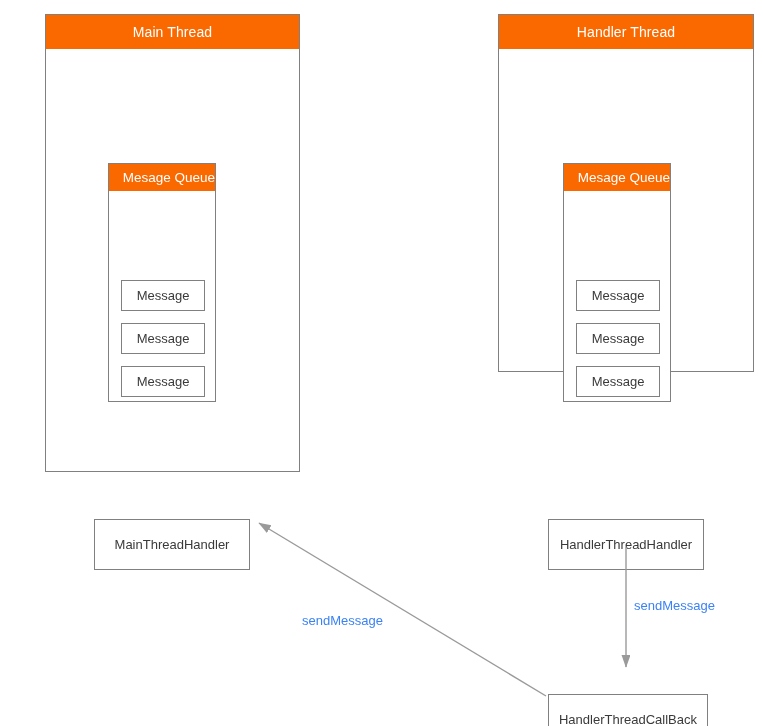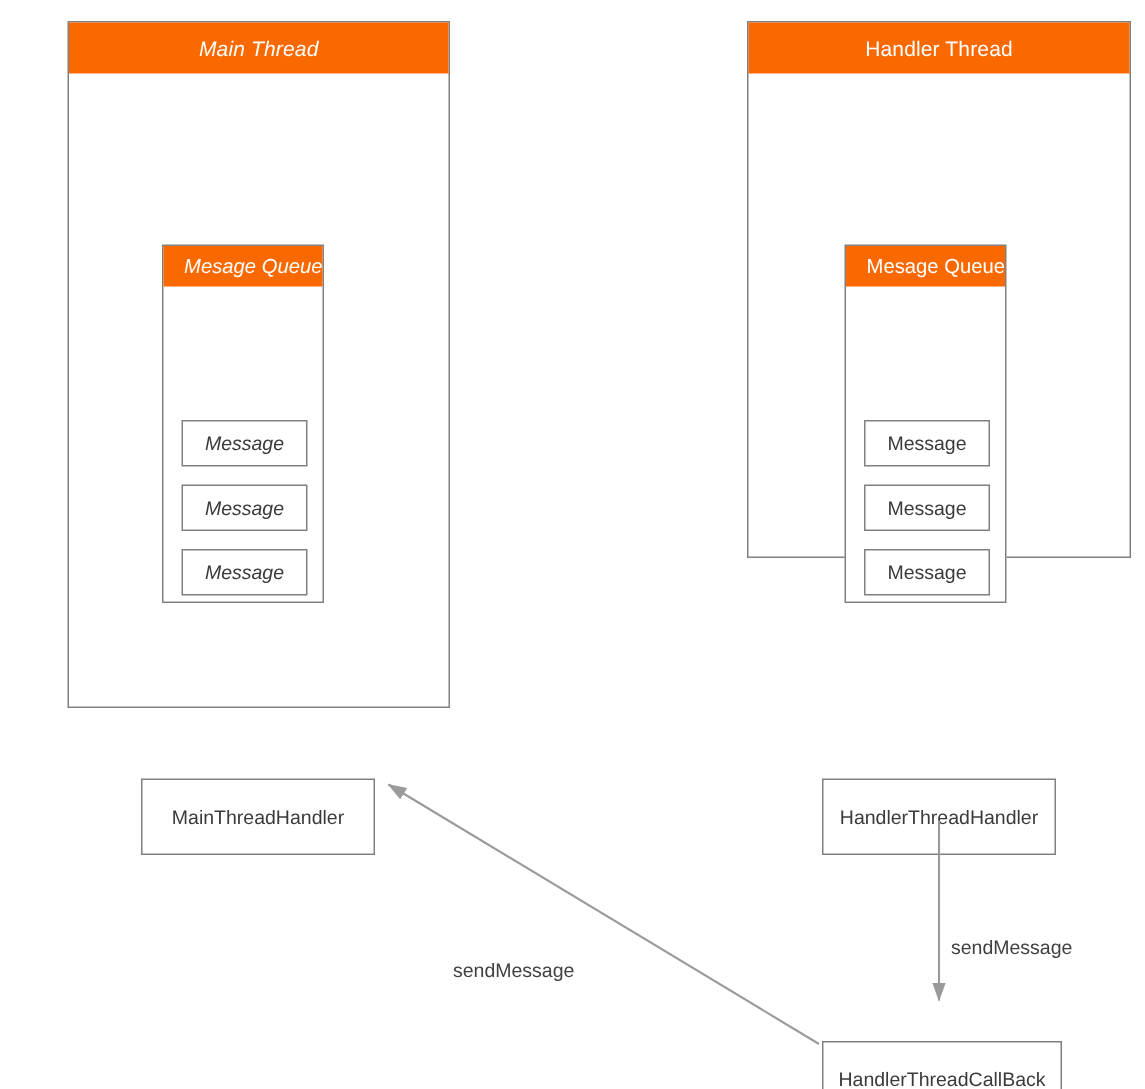--- a/index.html
+++ b/index.html
@@ -91,40 +91,39 @@
     align-items: center;
     justify-content: center;
     text-align: center;
     margin-top: 24px;
   }
 
   
   .edge-label {
     position: absolute;
     font-size: 13px;
-    color: #404040;
+    color: #3b82f6;
     white-space: nowrap;
-    margin-top: 26px;
   }
 
   svg.connectors {
     position: absolute;
     left: 0; top: 0;
     width: 763px;
     height: 726px;
     overflow: visible;
     pointer-events: none;
   }
 </style>
 </head>
 <body>
 
 <div id="stage">
 
-  <div class="thread-column" style="left:45px; top:14px; width:255px; height:458px;font-style:italic;">
+  <div class="thread-column" style="left:45px; top:14px; width:255px; height:458px;">
     <div class="thread-header">Main Thread</div>
     <div class="thread-body">
 
       <div class="queue-box" style="left:62px; top:114px; width:108px; height:239px;">
         <div class="queue-header">Mesage Queue</div>
         <div class="queue-body">
           <div class="message-box" style="left:12px; top:78px; width:84px; height:31px;">
             <span>Message</span>
           </div>
           <div class="message-box" style="left:12px; top:121px; width:84px; height:31px;">

